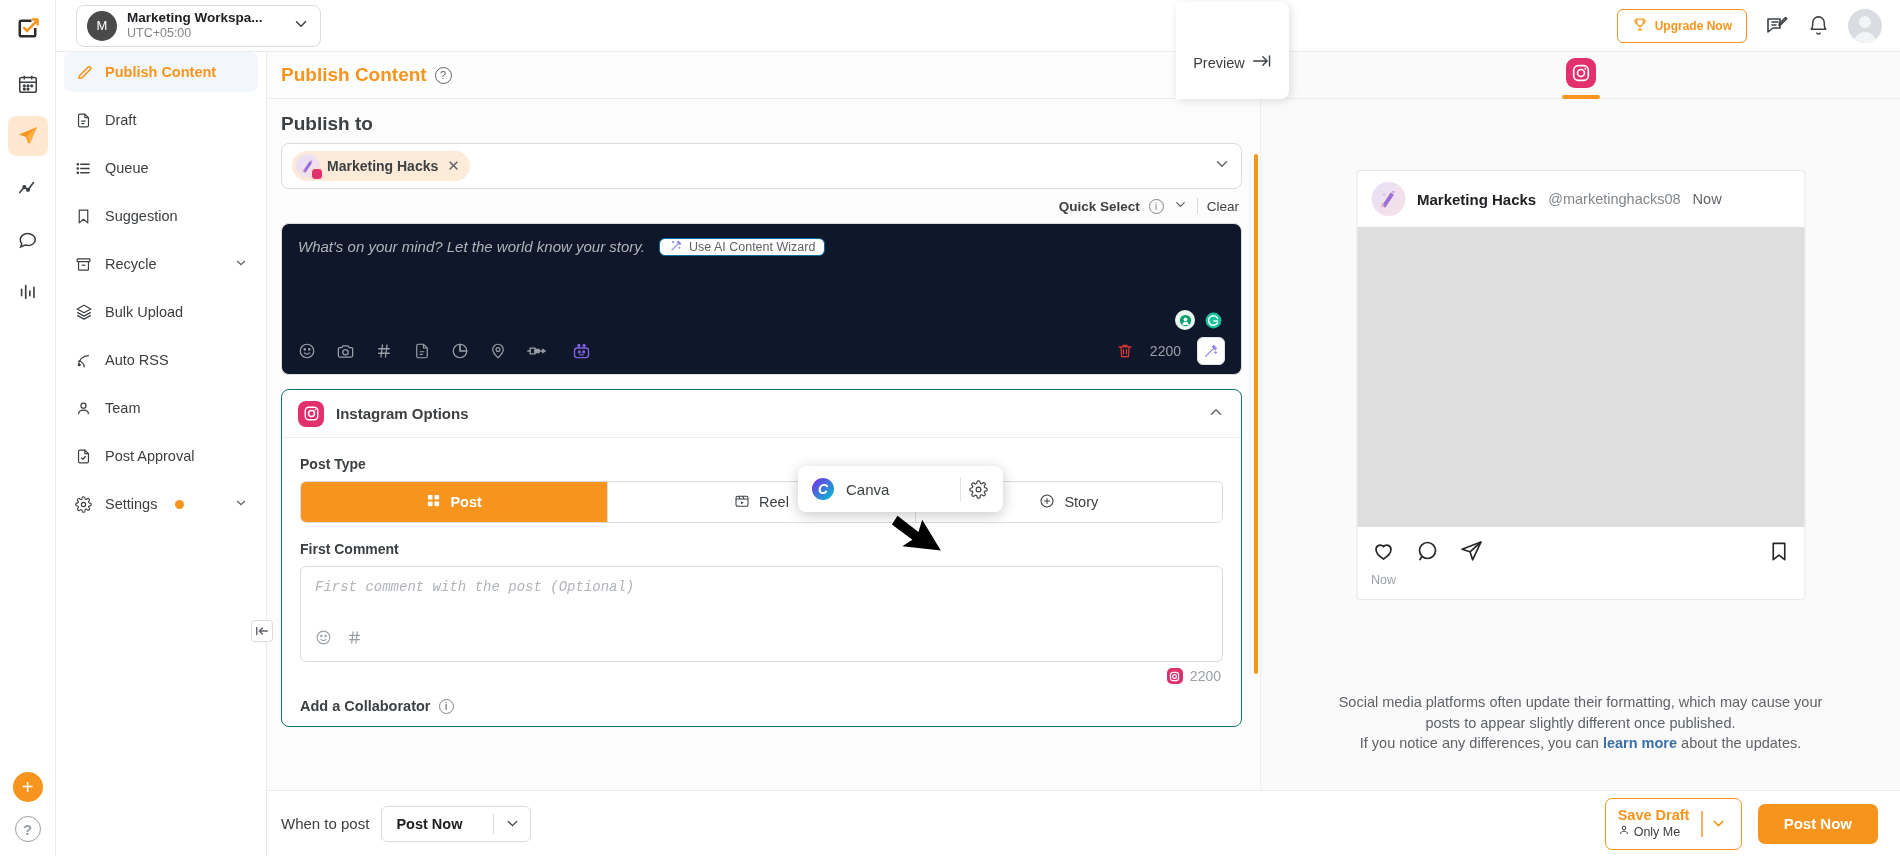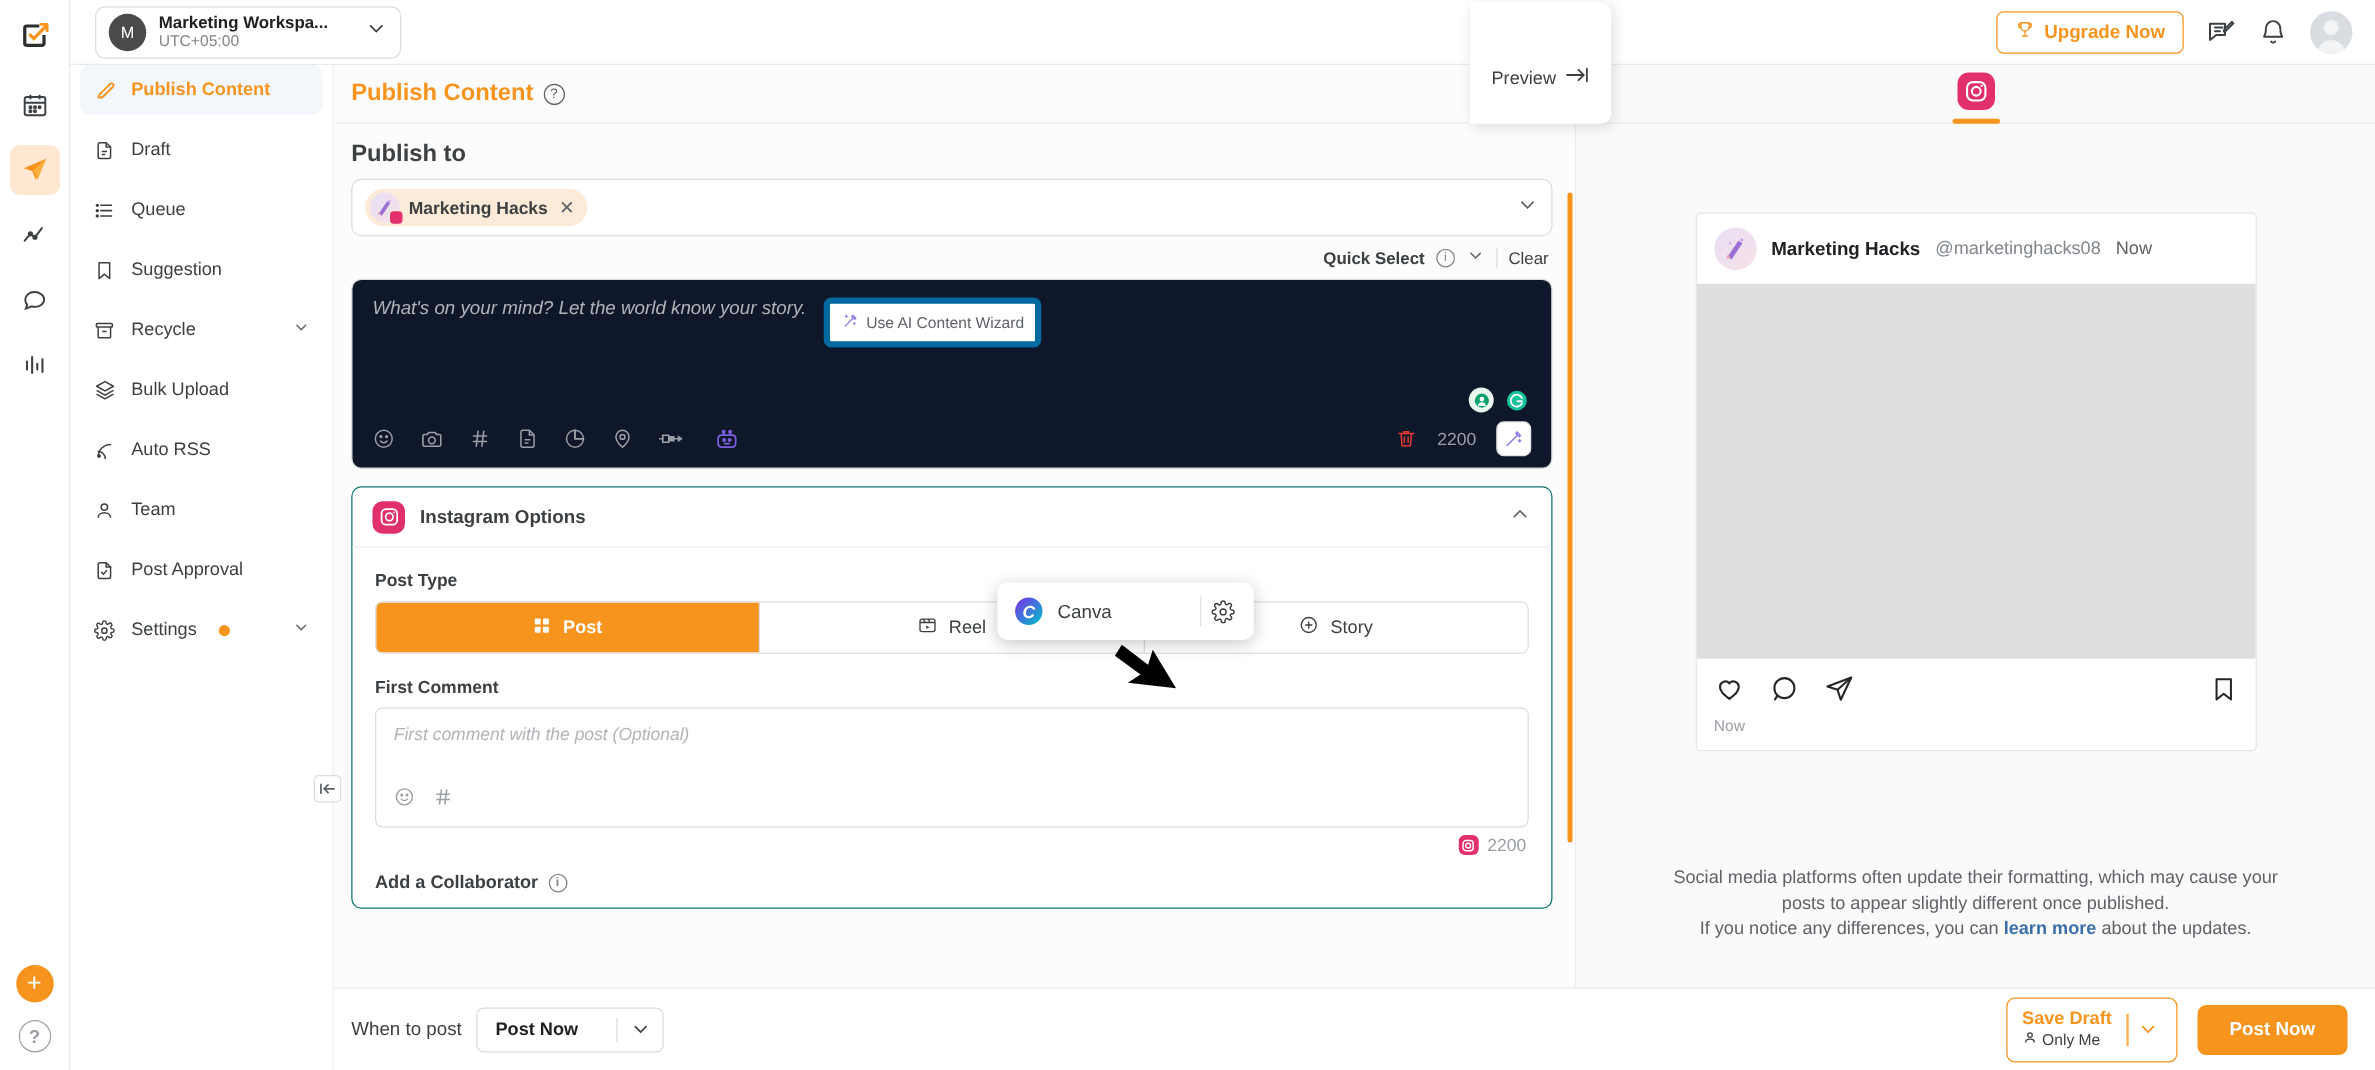--- a/index.html
+++ b/index.html
@@ -68,21 +68,21 @@
     width: 30px; height: 30px; border-radius: 50%; background: #4a4a4a; color: #fff;
     display:flex; align-items:center; justify-content:center; font-size: 13px; flex:0 0 30px;
   }
   .ws-texts { line-height: 1.2; overflow: hidden; }
   .ws-name { font-size: 13.5px; font-weight: 700; color: #202124; white-space: nowrap; }
   .ws-tz { font-size: 12.5px; color: #80868b; }
   .top-right { margin-left: auto; display: flex; align-items: center; gap: 18px; padding-right: 18px; }
   .upgrade-btn {
     border: 1.5px solid #f7941d; color: #f7941d; border-radius: 6px;
     height: 34px; padding: 0 14px; display:flex; align-items:center; gap: 7px;
-    font-size: 15px; font-weight: 600; cursor: pointer; background: #fff;
+    font-size: 12px; font-weight: 600; cursor: pointer; background: #fff;
   }
   .top-icon { cursor: pointer; display:flex; align-items:center; }
   .user-avatar {
     width: 34px; height: 34px; border-radius:50%; background:#d9dde1;
     display:flex; align-items:flex-end; justify-content:center; overflow:hidden; cursor:pointer;
   }
 
   
   .content {
     position: absolute; left: 267px; top: 52px; right: 0; bottom: 0;
@@ -141,21 +141,21 @@
   .vdiv { width: 1px; height: 16px; background:#dadce0; }
   .clear-link { color:#3c4043; cursor:pointer; }
 
   .composer {
     border: 1px solid #dadce0; border-radius: 8px; background: #0f172a;
     height: 152px; position: relative;
   }
   .composer-top { display:flex; align-items:flex-start; padding: 14px 16px 0 16px; gap: 14px;}
   .ph-text { color: #b0b4b8; font-size: 15px; font-style: italic; }
   .ai-wizard {
-    border: 5px solid #0369a1; border-radius: 6px; height: 40px;
+    border: 1px solid #0369a1; border-radius: 6px; height: 18px;
     padding: 0 9px; display:flex; align-items:center; gap: 6px;
     font-size: 12.5px; color: #5f6368; cursor: pointer; background:#fff;
     white-space: nowrap;
   }
   .composer-badges { position:absolute; right: 18px; top: 86px; display:flex; gap: 8px; }
   .badge-circle { width: 20px; height: 20px; border-radius: 50%; display:flex; align-items:center; justify-content:center;}
   .composer-toolbar {
     position:absolute; left: 0; right: 0; bottom: 0; height: 46px;
     display:flex; align-items:center; padding: 0 16px; gap: 20px;
   }
@@ -201,21 +201,21 @@
   .ptab {
     flex: 1; display:flex; align-items:center; justify-content:center; gap: 9px;
     font-size: 14.5px; color:#3c4043; cursor: pointer; background:#fff;
     border-right: 1px solid #dadce0;
   }
   .ptab:last-child { border-right: none; }
   .ptab.active { background: #f7941d; color:#fff; font-weight: 700; }
 
   .fc-box {
     border: 1px solid #dadce0; border-radius: 6px; height: 96px;
-    position: relative; margin-bottom: 6px; background:#fff;
+    position: relative; margin-bottom: 6px; background:#fff;font-family:Liberation Mono, monospace;
   }
   .fc-ph { color:#b0b4b8; font-style: italic; font-size: 14px; padding: 12px 14px; }
   .fc-tools { position:absolute; left: 14px; bottom: 10px; display:flex; gap: 14px; color:#9aa0a6;}
   .fc-count-row { display:flex; align-items:center; justify-content:flex-end; gap: 7px; padding-right: 2px; }
   .ig-sq { width: 16px; height: 16px; border-radius: 5px; background:#e1306c; display:flex; align-items:center; justify-content:center;}
   .collab-row { display:flex; align-items:center; gap: 8px; margin-top: 14px; font-size: 14.5px; font-weight: 700; color:#3c4043;}
 
   
   .scrollbar {
     position: absolute; right: 2px; top: 55px; width: 4px; height: 520px;

